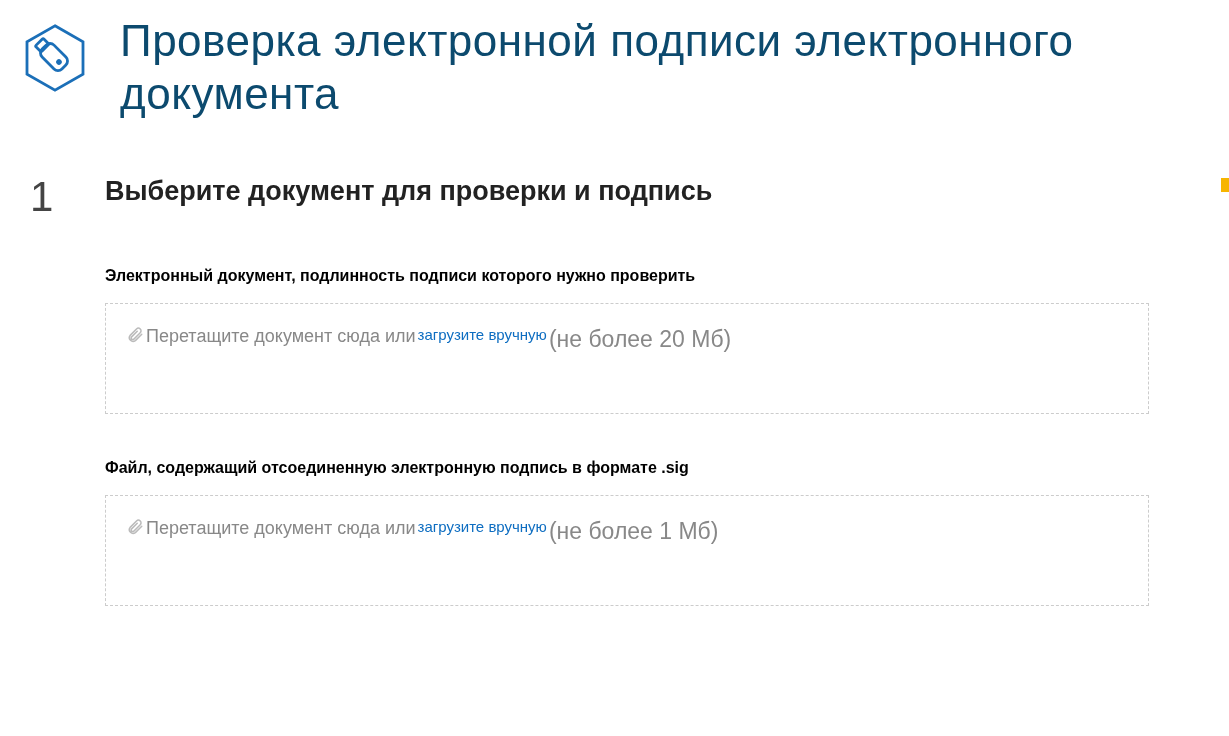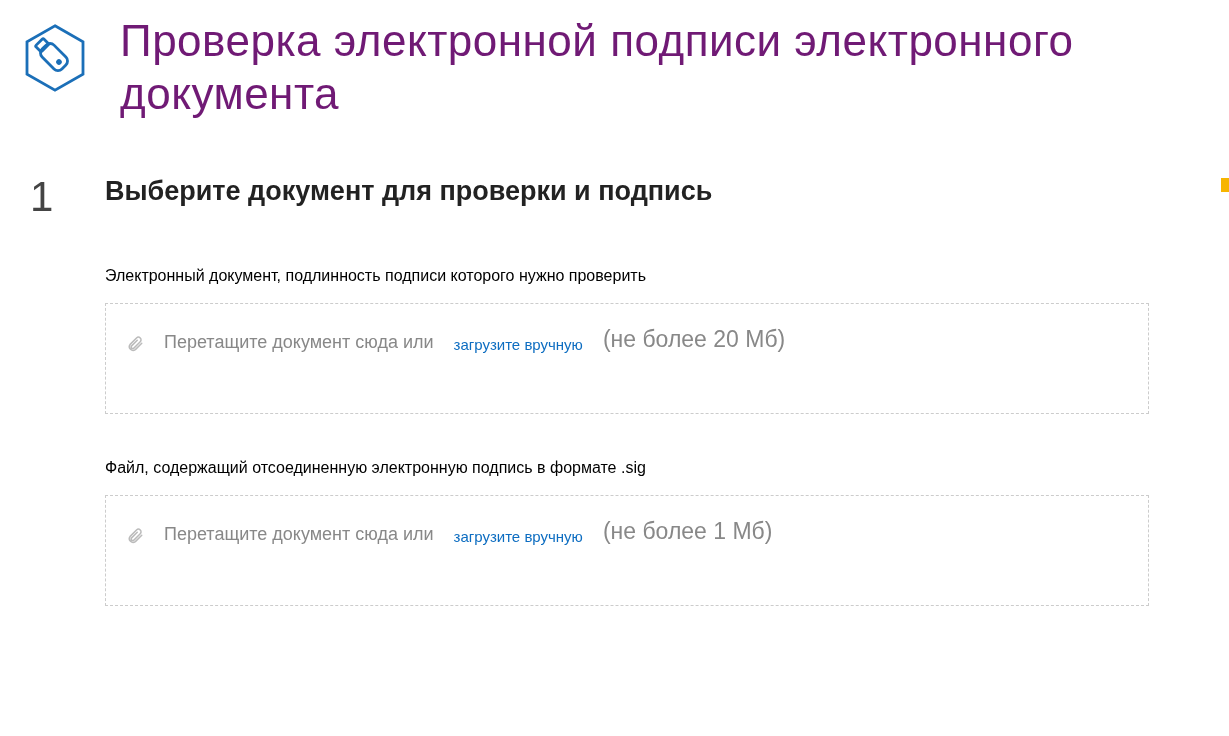--- a/index.html
+++ b/index.html
@@ -20,21 +20,21 @@
       width: 70px;
       height: 70px;
       flex-shrink: 0;
       margin-right: 30px;
       margin-top: 8px;
     }
     .header-icon svg { width: 100%; height: 100%; }
     .page-title {
       font-size: 44px;
       font-weight: 300;
-      color: #701a75;
+      color: #0c4a6e;
       line-height: 1.2;
       letter-spacing: 0.5px;
     }
     .step-section {
       display: flex;
       align-items: flex-start;
       padding: 55px 20px 0 30px;
     }
     .step-number {
       font-size: 42px;
@@ -50,35 +50,35 @@
     }
     .step-heading {
       font-size: 27px;
       font-weight: 600;
       color: #222222;
       margin-bottom: 60px;
     }
     .upload-block { margin-bottom: 45px; }
     .upload-label {
       font-size: 16px;
-      font-weight: 400;
+      font-weight: 700;
       color: #000000;
       margin-bottom: 18px;
       margin-top: 18px;
     }
     .dropzone {
       border: 1px dashed #cccccc;
       padding: 22px 20px 60px 20px;
       background: #ffffff;
       cursor: pointer;
     }
     .dropzone-inner {
       display: flex;
-      align-items: flex-end;
-      gap: 20px;
+      align-items: flex-start;
+      gap: 2px;
       flex-wrap: wrap;
     }
     .paperclip-icon {
       width: 18px;
       height: 18px;
       flex-shrink: 0;
     }
     .paperclip-icon svg {
       width: 100%;
       height: 100%;

